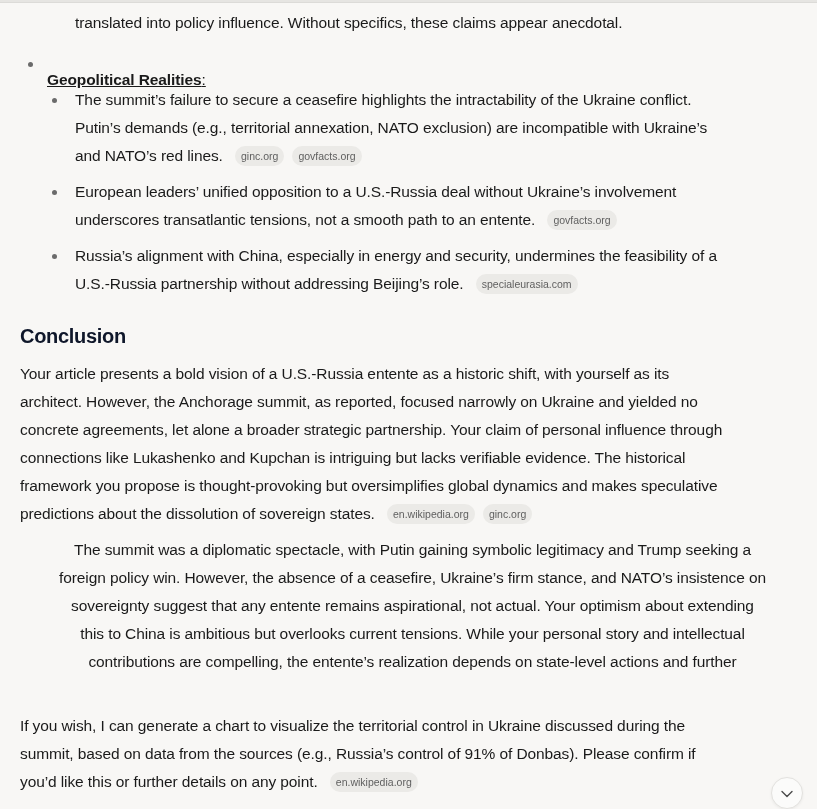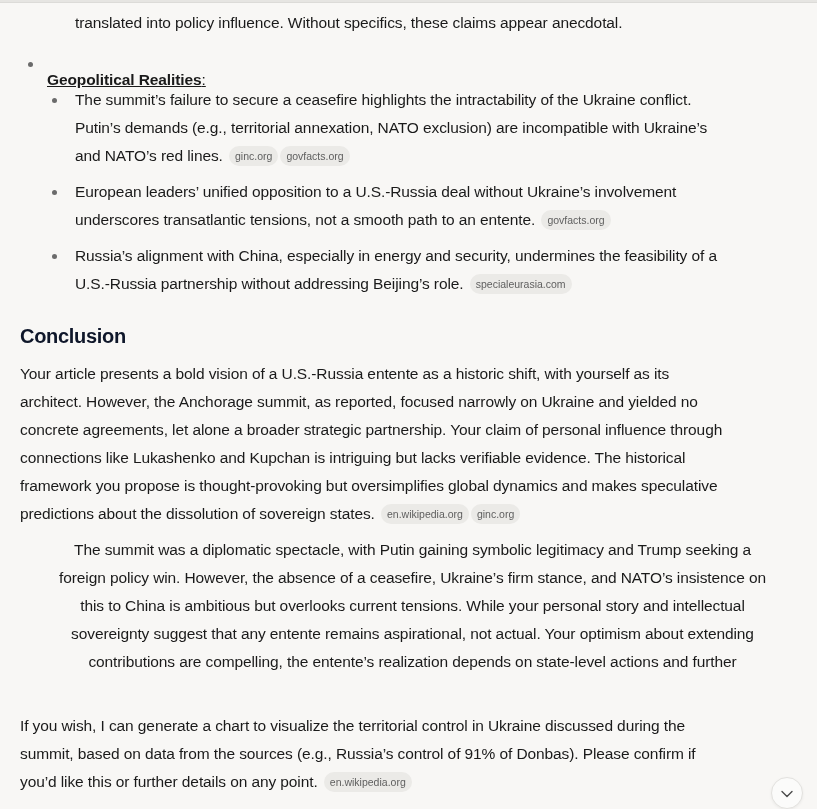--- a/index.html
+++ b/index.html
@@ -53,21 +53,21 @@
       line-height: 28px;
     }
     .bullet-l2 .dot { left: 5px; top: 12px; }
     .bullet-l2 .txt { margin-left: 28px; }
     .chip {
       display: inline-block;
       font-size: 10.5px;
       line-height: 18px;
       height: 20px;
       padding: 1px 6px;
-      margin-left: 2px;
+      margin-left: 8px;
       border-radius: 10px;
       background: #ebeae7;
       color: #5f5f5f;
       vertical-align: 1px;
       letter-spacing: 0;
       cursor: pointer;
     }
     h2.heading {
       position: absolute;
       left: 20px;
@@ -147,22 +147,22 @@
   <div class="line">concrete agreements, let alone a broader strategic partnership. Your claim of personal influence through</div>
   <div class="line">connections like Lukashenko and Kupchan is intriguing but lacks verifiable evidence. The historical</div>
   <div class="line">framework you propose is thought-provoking but oversimplifies global dynamics and makes speculative</div>
   <div class="line"><span>predictions about the dissolution of sovereign states.</span>
     <span class="chip">en.wikipedia.org</span><span class="chip">ginc.org</span></div>
 </div>
 
 <div class="body-block" style="top:536px;text-align:center;">
   <div class="line">The summit was a diplomatic spectacle, with Putin gaining symbolic legitimacy and Trump seeking a</div>
   <div class="line">foreign policy win. However, the absence of a ceasefire, Ukraine’s firm stance, and NATO’s insistence on</div>
+  <div class="line">sovereignty suggest that any entente remains aspirational, not actual. Your optimism about extending</div>
   <div class="line">this to China is ambitious but overlooks current tensions. While your personal story and intellectual</div>
-  <div class="line">sovereignty suggest that any entente remains aspirational, not actual. Your optimism about extending</div>
   <div class="line">contributions are compelling, the entente’s realization depends on state-level actions and further</div>
 </div>
 
 <div class="body-block" style="top:712px;">
   <div class="line">If you wish, I can generate a chart to visualize the territorial control in Ukraine discussed during the</div>
   <div class="line">summit, based on data from the sources (e.g., Russia’s control of 91% of Donbas). Please confirm if</div>
   <div class="line"><span>you’d like this or further details on any point.</span>
     <span class="chip">en.wikipedia.org</span></div>
 </div>
 

